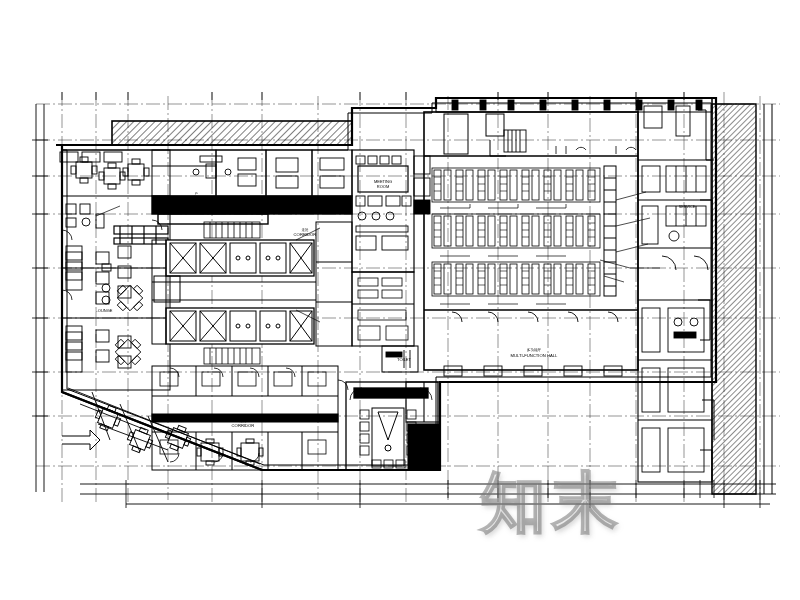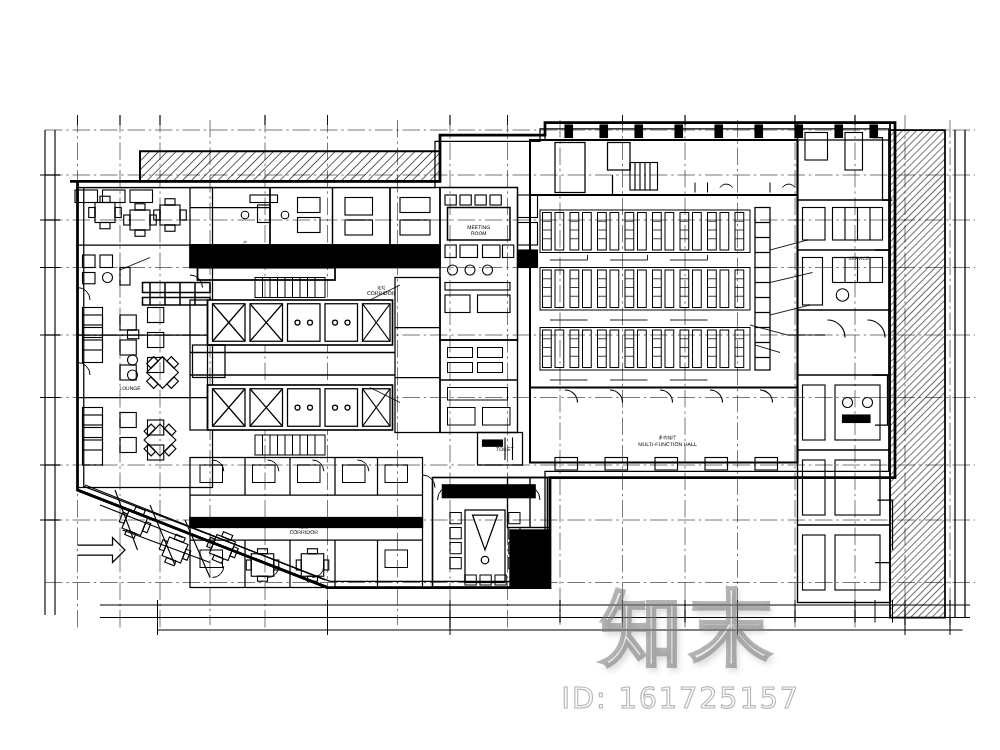--- a/index.html
+++ b/index.html
@@ -840,16 +840,15 @@
     </g>
 
     <g stroke="#000" fill="none" stroke-width="1">
       <path d="M62 436 L90 436 L90 430 L100 440 L90 450 L90 444 L62 444"></path>
     </g>
 
   </svg>
 
   <div class="wm-wrap">
     <div class="wm-glyphs">知末</div>
-    <div class="wm-id">ID: 161725157</div>
   </div>
 
 </div>
 
 </body></html>

